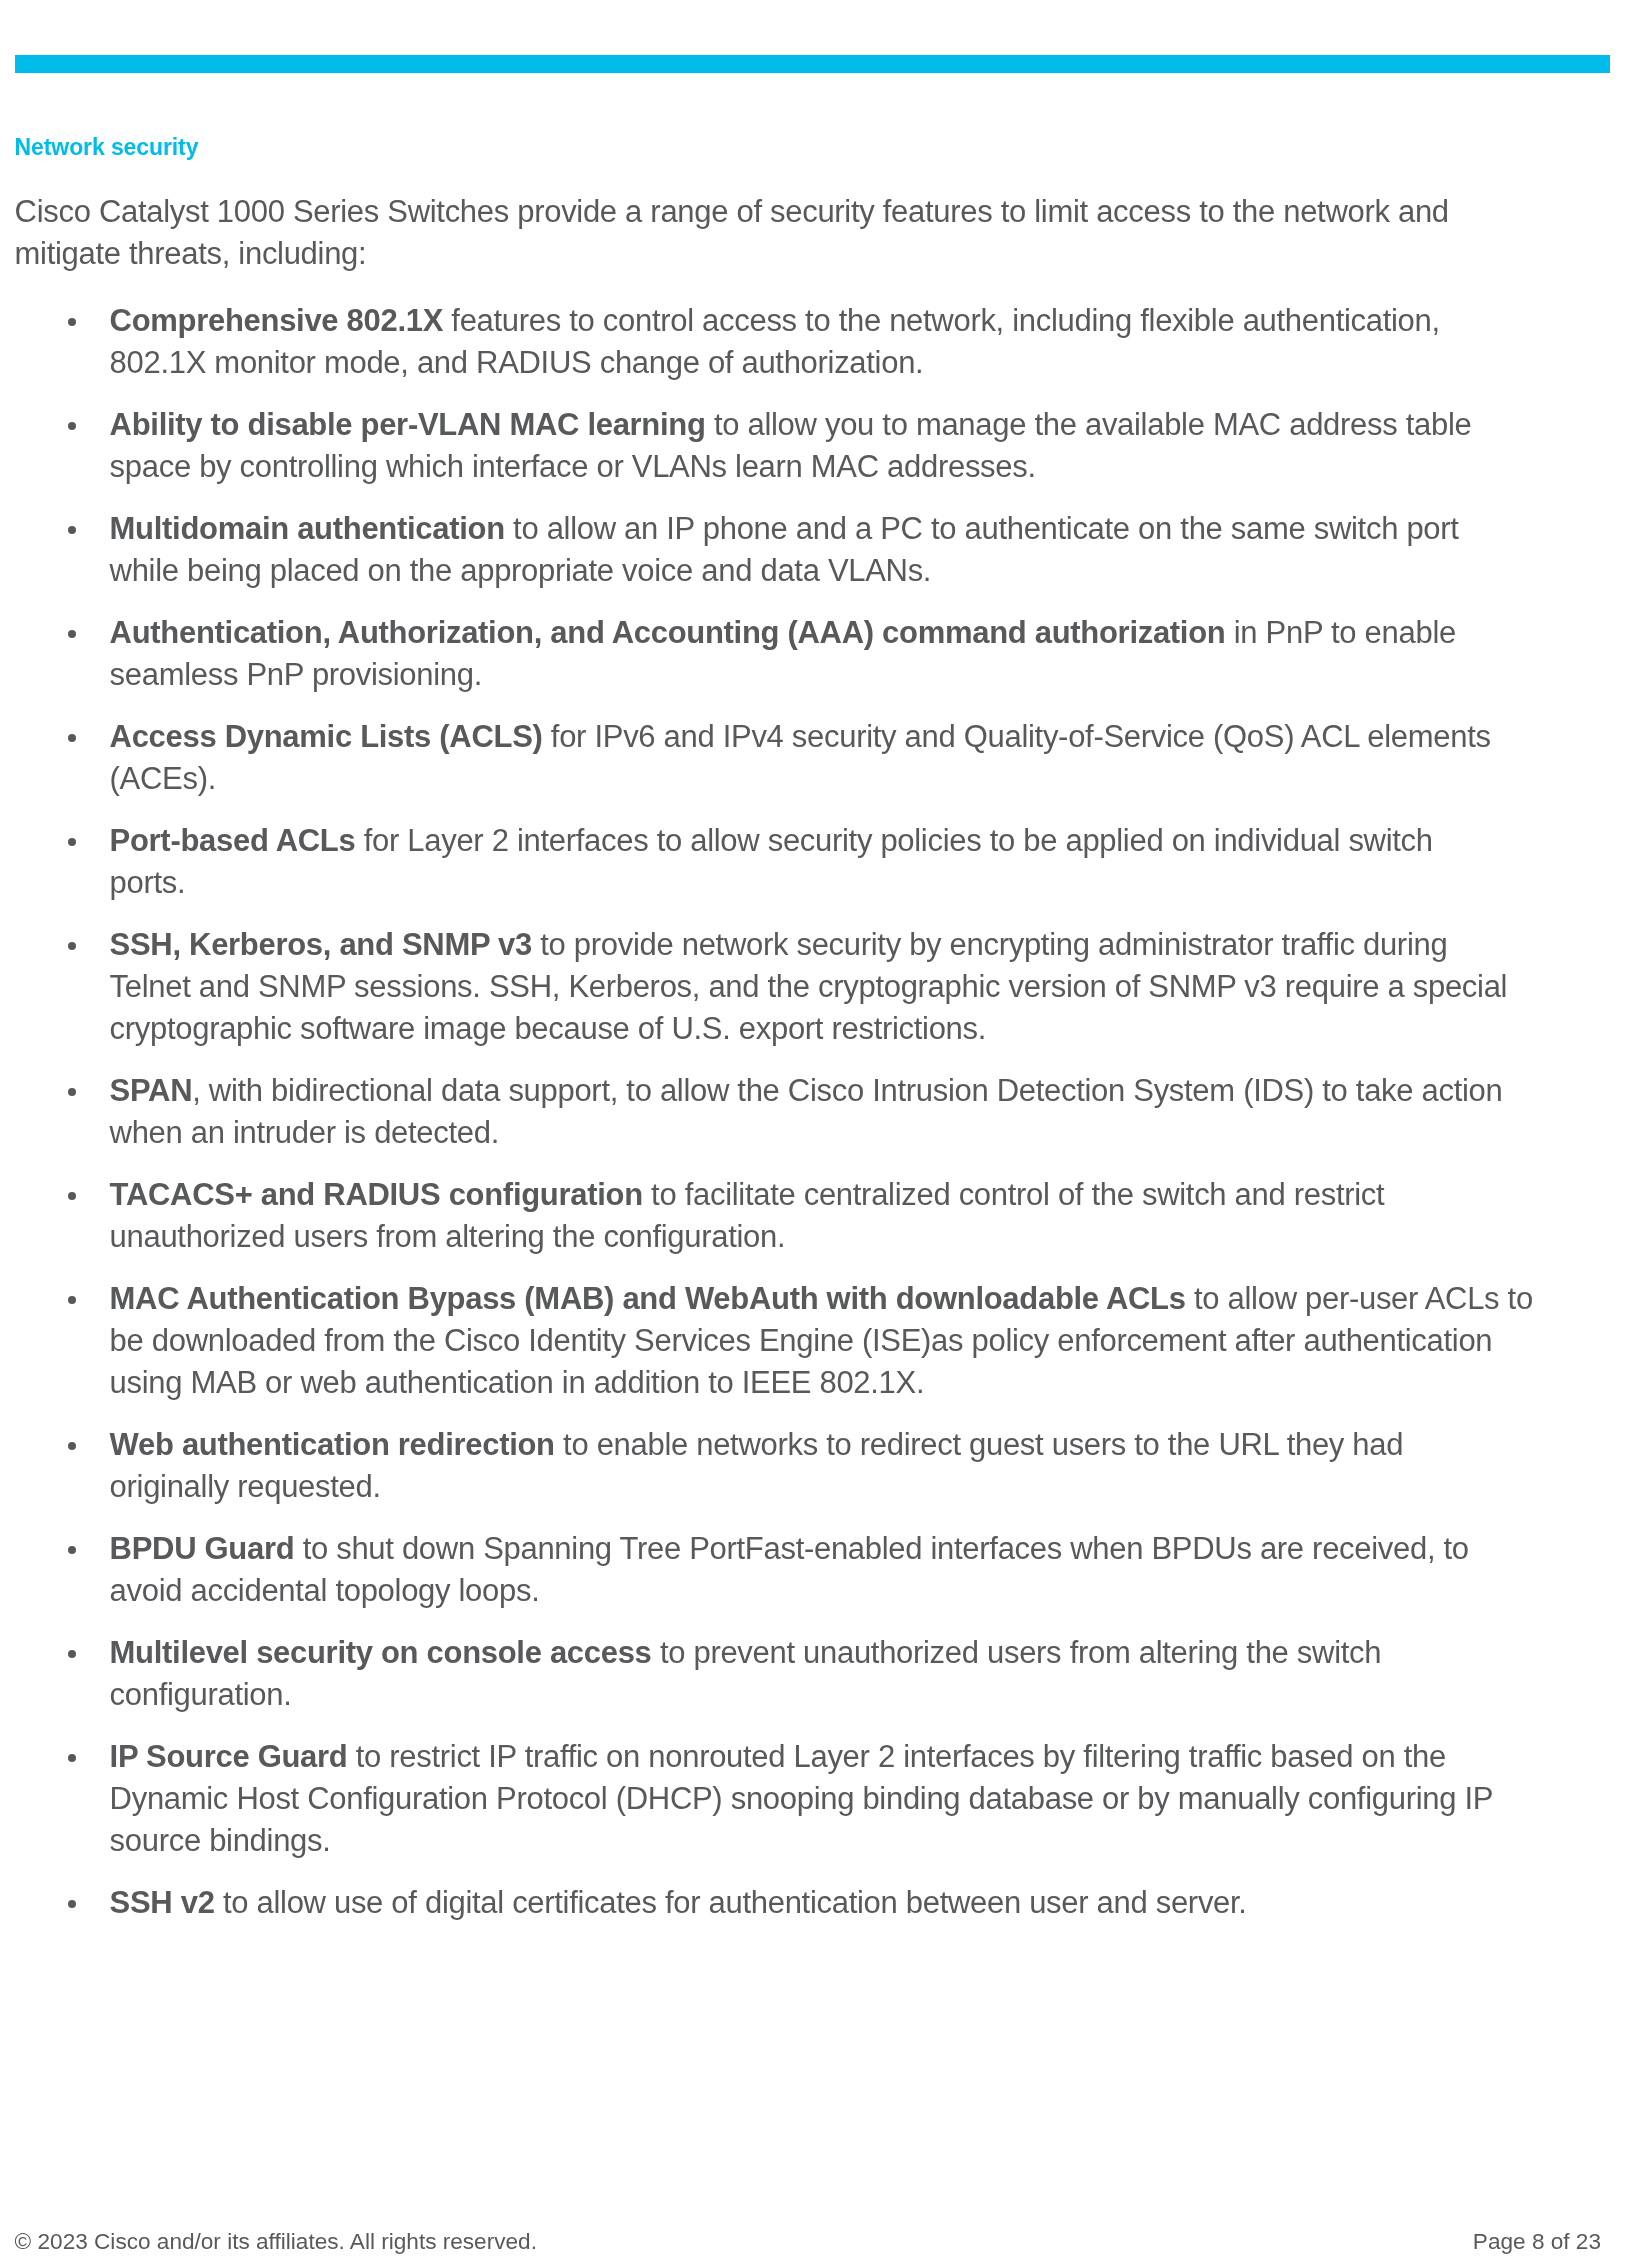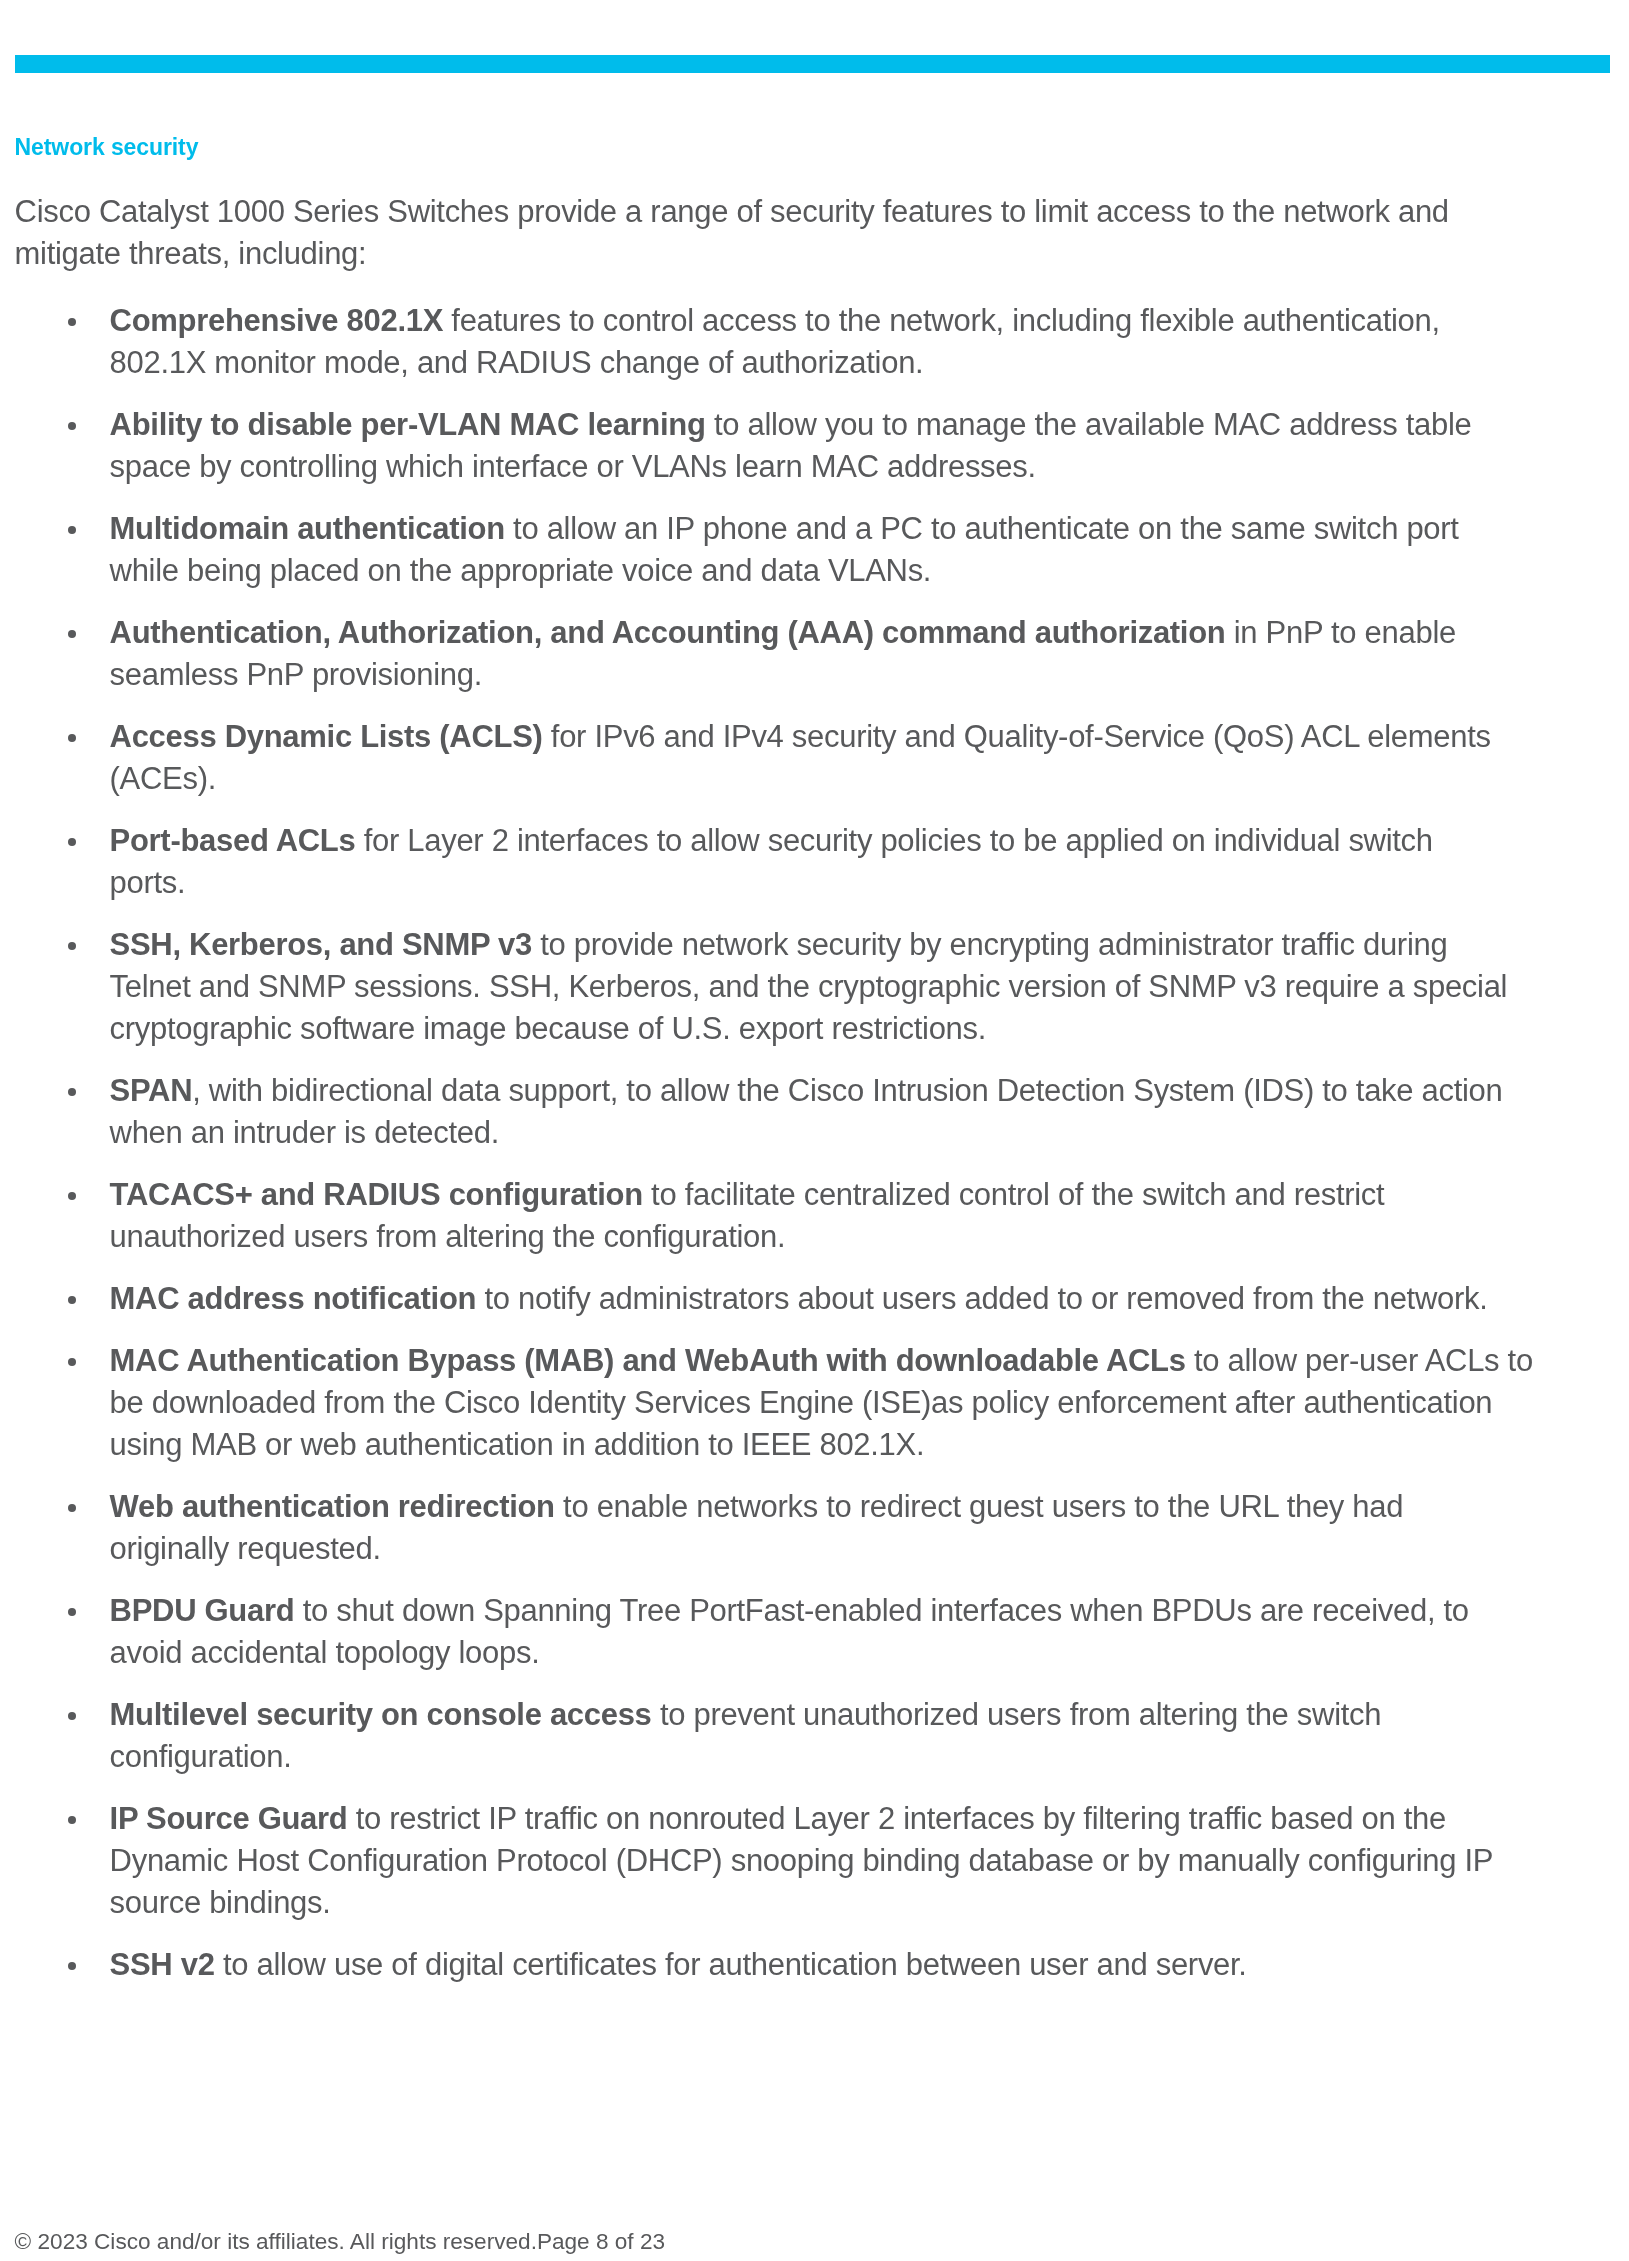--- a/index.html
+++ b/index.html
@@ -76,20 +76,21 @@
     background: var(--text);
   }
   li.feature .lead { font-weight: 700; }
 
   .page-footer {
     position: absolute;
     left: 14.6px;
     right: 29px;
     top: 2228px;
     display: flex;
+    justify-content: space-between;
     align-items: baseline;
     font-size: 22.6px;
     line-height: 28px;
     color: var(--text);
   }
 </style>
 </head>
 <body>
 
 <div class="top-bar"></div>
@@ -113,21 +114,20 @@
 (ACEs).</span></li>
       <li class="feature"><span class="dot"></span><span class="lead">Port-based ACLs</span><span class="rest"> for Layer 2 interfaces to allow security policies to be applied on individual switch
 ports.</span></li>
       <li class="feature"><span class="dot"></span><span class="lead">SSH, Kerberos, and SNMP v3</span><span class="rest"> to provide network security by encrypting administrator traffic during
 Telnet and SNMP sessions. SSH, Kerberos, and the cryptographic version of SNMP v3 require a special
 cryptographic software image because of U.S. export restrictions.</span></li>
       <li class="feature"><span class="dot"></span><span class="lead">SPAN</span><span class="rest">, with bidirectional data support, to allow the Cisco Intrusion Detection System (IDS) to take action
 when an intruder is detected.</span></li>
       <li class="feature"><span class="dot"></span><span class="lead">TACACS+ and RADIUS configuration</span><span class="rest"> to facilitate centralized control of the switch and restrict
 unauthorized users from altering the configuration.</span></li>
-      <li class="feature"><span class="dot"></span><span class="lead">MAC address notification</span><span class="rest"> to notify administrators about users added to or removed from the network.</span></li>
       <li class="feature"><span class="dot"></span><span class="lead">MAC Authentication Bypass (MAB) and WebAuth with downloadable ACLs</span><span class="rest"> to allow per-user ACLs to
 be downloaded from the Cisco Identity Services Engine (ISE)as policy enforcement after authentication
 using MAB or web authentication in addition to IEEE 802.1X.</span></li>
       <li class="feature"><span class="dot"></span><span class="lead">Web authentication redirection</span><span class="rest"> to enable networks to redirect guest users to the URL they had
 originally requested.</span></li>
       <li class="feature"><span class="dot"></span><span class="lead">BPDU Guard</span><span class="rest"> to shut down Spanning Tree PortFast-enabled interfaces when BPDUs are received, to
 avoid accidental topology loops.</span></li>
       <li class="feature"><span class="dot"></span><span class="lead">Multilevel security on console access</span><span class="rest"> to prevent unauthorized users from altering the switch
 configuration.</span></li>
       <li class="feature"><span class="dot"></span><span class="lead">IP Source Guard</span><span class="rest"> to restrict IP traffic on nonrouted Layer 2 interfaces by filtering traffic based on the

